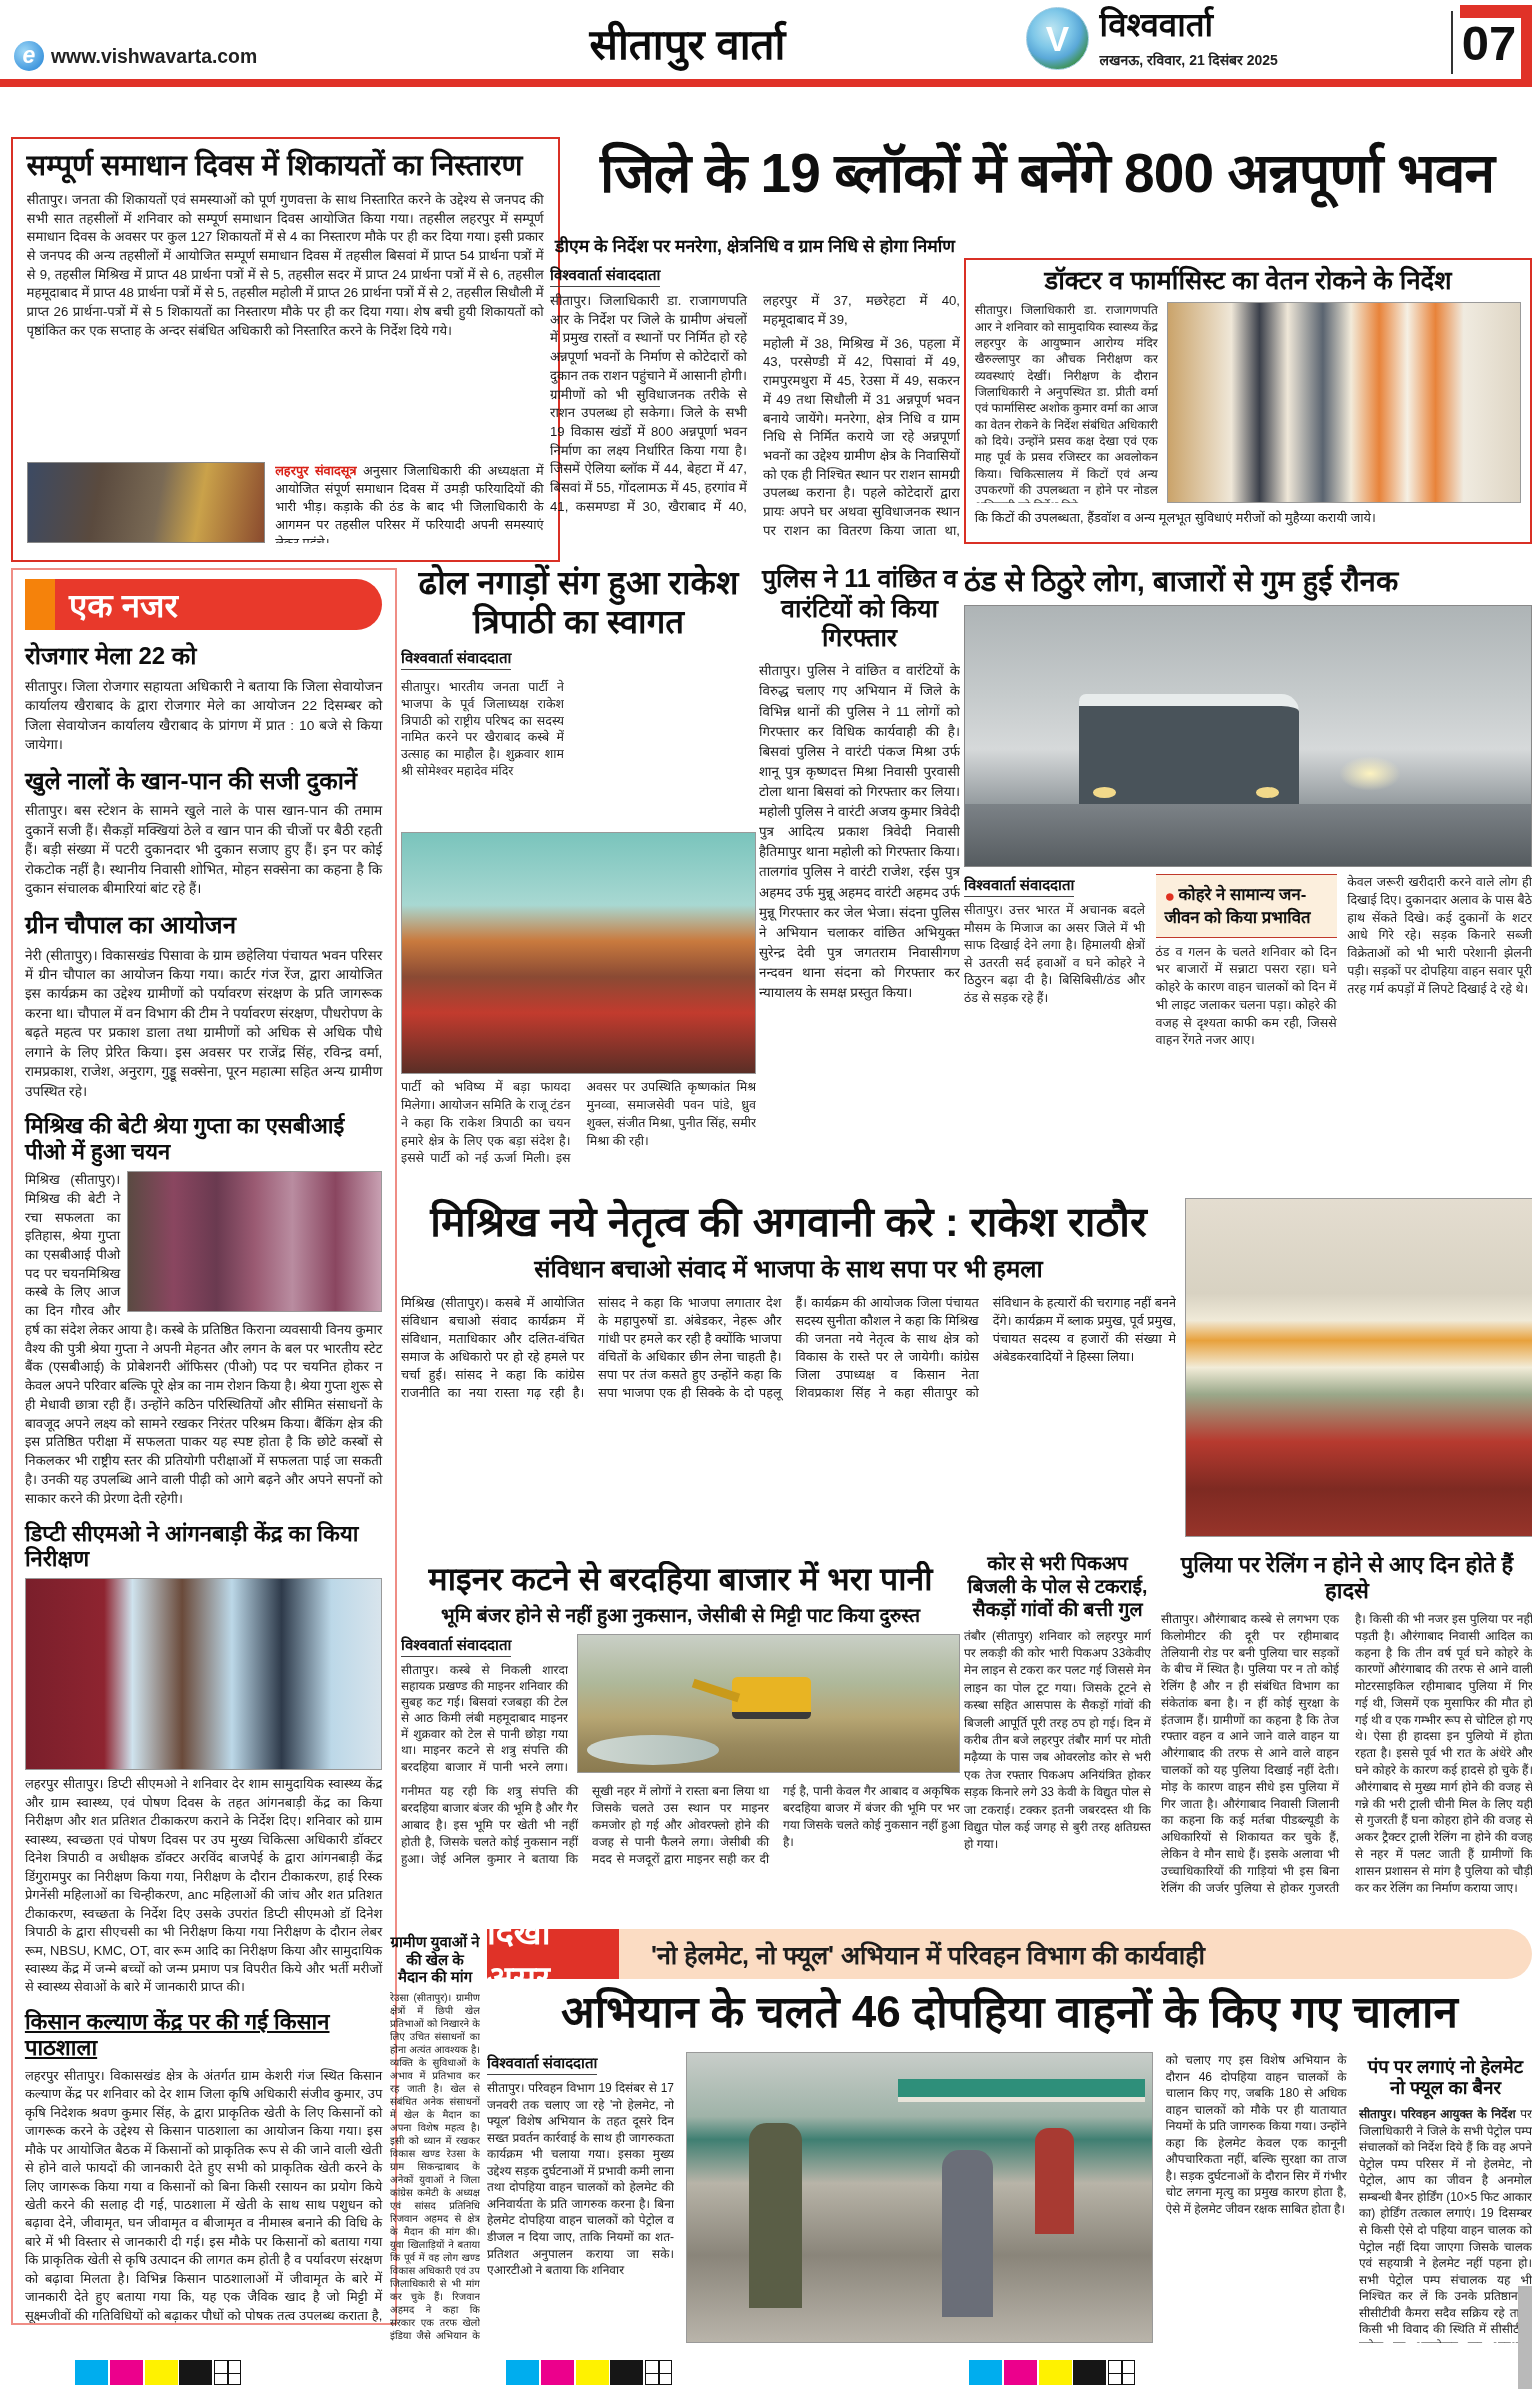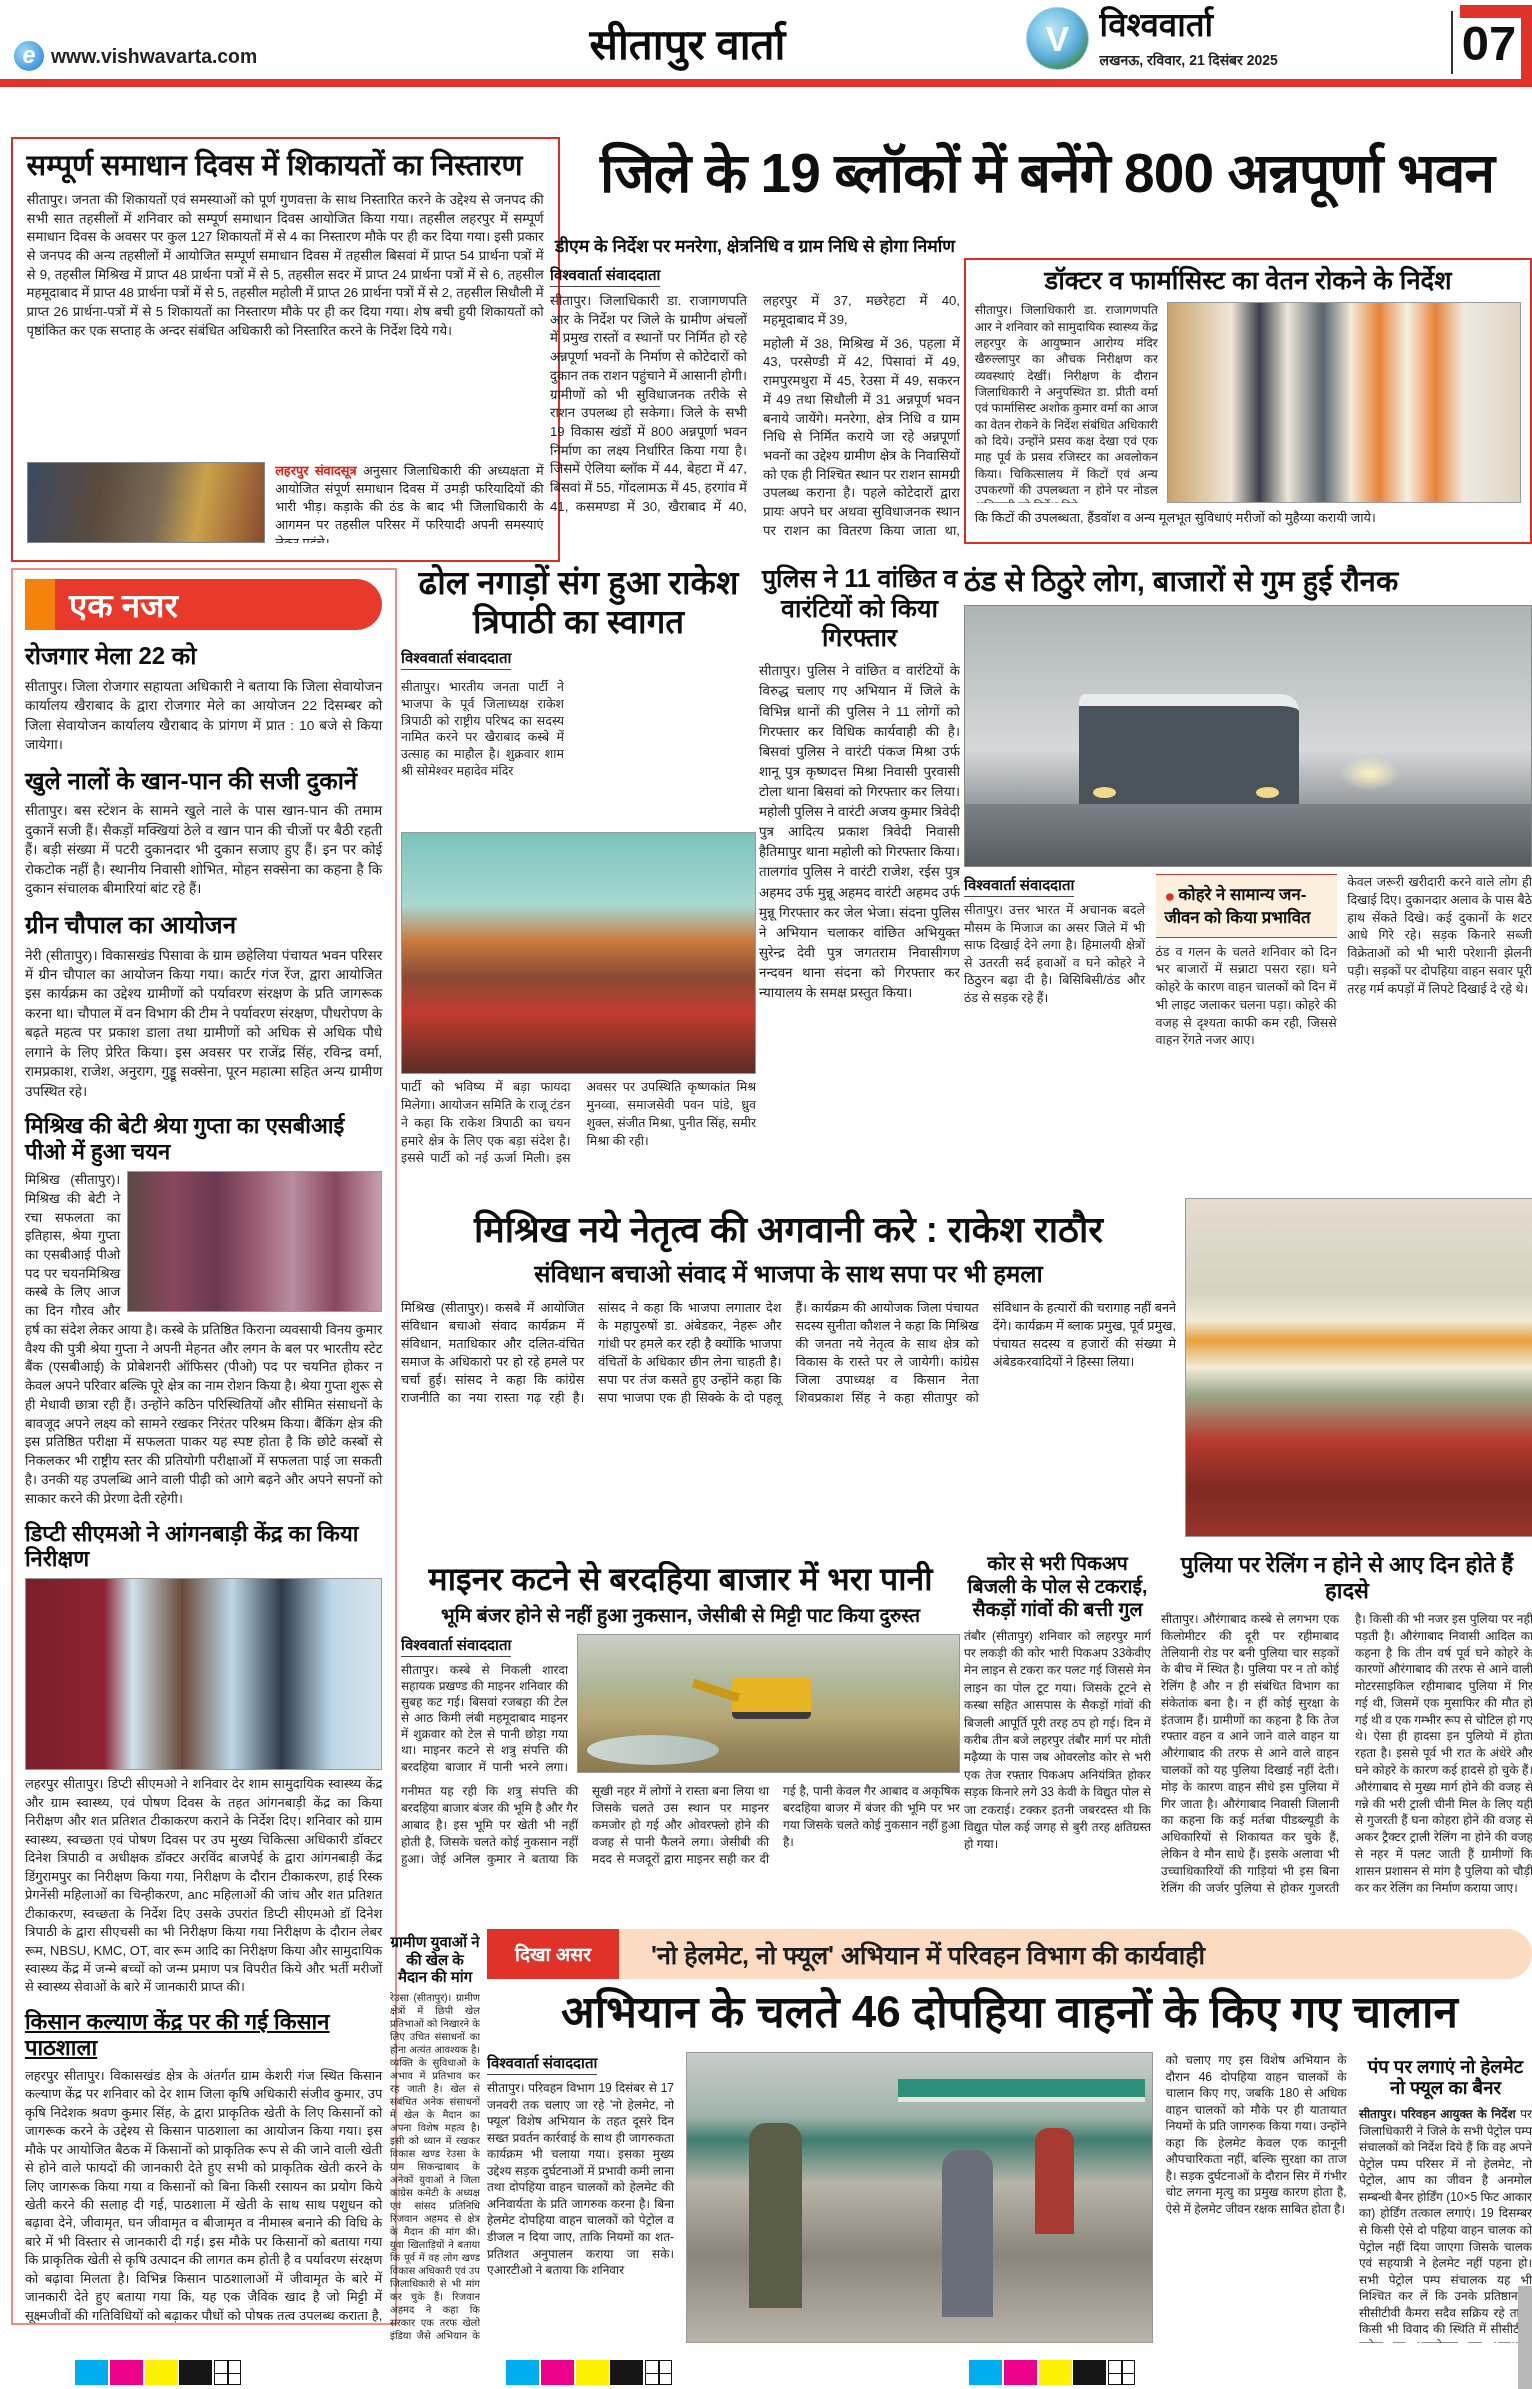--- a/index.html
+++ b/index.html
@@ -151,21 +151,21 @@
         <div class="hibox" style="border-color:#c0392b;">
           <span class="dot">●</span><span class="txt" style="font-size:16.7px;">कोहरे ने सामान्य जन-जीवन को किया प्रभावित</span>
         </div>
         <div class="jt" style="font-size:12.5px;margin-top:5.3px;">ठंड व गलन के चलते शनिवार को दिन भर बाजारों में सन्नाटा पसरा रहा। घने कोहरे के कारण वाहन चालकों को दिन में भी लाइट जलाकर चलना पड़ा। कोहरे की वजह से दृश्यता काफी कम रही, जिससे वाहन रेंगते नजर आए।</div>
       </div>
       <div class="jt clip" style="flex:1;font-size:12.5px;height:308px;">केवल जरूरी खरीदारी करने वाले लोग ही दिखाई दिए। दुकानदार अलाव के पास बैठे हाथ सेंकते दिखे। कई दुकानों के शटर आधे गिरे रहे। सड़क किनारे सब्जी विक्रेताओं को भी भारी परेशानी झेलनी पड़ी। सड़कों पर दोपहिया वाहन सवार पूरी तरह गर्म कपड़ों में लिपटे दिखाई दे रहे थे।</div>
     </div>
   </div>
 
   <div class="abs clip" style="left:401px;top:1198px;width:775px;height:357px;">
-    <div class="hl" style="font-size:36px;text-align:center;margin-top:11px;">मिश्रिख नये नेतृत्व की अगवानी करे : राकेश राठौर</div>
+    <div class="hl" style="font-size:41px;text-align:center;">मिश्रिख नये नेतृत्व की अगवानी करे : राकेश राठौर</div>
     <div class="hl" style="font-size:24px;text-align:center;margin-top:8.8px;">संविधान बचाओ संवाद में भाजपा के साथ सपा पर भी हमला</div>
     <div class="cols4 jt clip" style="height:238px;font-size:12.7px;margin-top:10.6px;">मिश्रिख (सीतापुर)। कसबे में आयोजित संविधान बचाओ संवाद कार्यक्रम में संविधान, मताधिकार और दलित-वंचित समाज के अधिकारो पर हो रहे हमले पर चर्चा हुई। सांसद ने कहा कि कांग्रेस राजनीति का नया रास्ता गढ़ रही है। सांसद ने कहा कि भाजपा लगातार देश के महापुरुषों डा. अंबेडकर, नेहरू और गांधी पर हमले कर रही है क्योंकि भाजपा वंचितों के अधिकार छीन लेना चाहती है। सपा पर तंज कसते हुए उन्होंने कहा कि सपा भाजपा एक ही सिक्के के दो पहलू हैं। कार्यक्रम की आयोजक जिला पंचायत सदस्य सुनीता कौशल ने कहा कि मिश्रिख की जनता नये नेतृत्व के साथ क्षेत्र को विकास के रास्ते पर ले जायेगी। कांग्रेस जिला उपाध्यक्ष व किसान नेता शिवप्रकाश सिंह ने कहा सीतापुर को संविधान के हत्यारों की चरागाह नहीं बनने देंगे। कार्यक्रम में ब्लाक प्रमुख, पूर्व प्रमुख, पंचायत सदस्य व हजारों की संख्या मे अंबेडकरवादियों ने हिस्सा लिया।</div>
   </div>
 
   <div class="abs photo" style="left:1185px;top:1198px;width:348px;height:339px;border:0.9px solid #999;background:linear-gradient(180deg,#e4ddd0 0%,#d8d2c2 28%,#f0ead8 36%,#e8a13c 42%,#f2ecd8 50%,#9aa88a 58%,#b73a2f 72%,#7e2a22 86%,#97342a 100%);"></div>
 
   <div class="abs clip" style="left:401px;top:1561px;width:559px;height:348px;">
     <div class="hl" style="font-size:32px;text-align:center;">माइनर कटने से बरदहिया बाजार में भरा पानी</div>
     <div class="hl" style="font-size:19.4px;text-align:center;margin-top:5.3px;">भूमि बंजर होने से नहीं हुआ नुकसान, जेसीबी से मिट्टी पाट किया दुरुस्त</div>
     <div style="display:flex;gap:8.8px;margin-top:7px;">
@@ -191,21 +191,21 @@
     <div class="hl" style="font-size:22px;text-align:center;">पुलिया पर रेलिंग न होने से आए दिन होते हैं हादसे</div>
     <div class="cols2 jt clip" style="height:308px;font-size:12px;margin-top:7px;line-height:1.4;">सीतापुर। औरंगाबाद कस्बे से लगभग एक किलोमीटर की दूरी पर रहीमाबाद तेलियानी रोड पर बनी पुलिया चार सड़कों के बीच में स्थित है। पुलिया पर न तो कोई रेलिंग है और न ही संबंधित विभाग का संकेतांक बना है। न हीं कोई सुरक्षा के इंतजाम हैं। ग्रामीणों का कहना है कि तेज रफ्तार वहन व आने जाने वाले वाहन या औरंगाबाद की तरफ से आने वाले वाहन चालकों को यह पुलिया दिखाई नहीं देती। मोड़ के कारण वाहन सीधे इस पुलिया में गिर जाता है। औरंगाबाद निवासी जिलानी का कहना कि कई मर्तबा पीडब्ल्यूडी के अधिकारियों से शिकायत कर चुके हैं, लेकिन वे मौन साधे हैं। इसके अलावा भी उच्चाधिकारियों की गाड़ियां भी इस बिना रेलिंग की जर्जर पुलिया से होकर गुजरती है। किसी की भी नजर इस पुलिया पर नहीं पड़ती है। औरंगाबाद निवासी आदिल का कहना है कि तीन वर्ष पूर्व घने कोहरे के कारणों औरंगाबाद की तरफ से आने वाली मोटरसाइकिल रहीमाबाद पुलिया में गिर गई थी, जिसमें एक मुसाफिर की मौत हो गई थी व एक गम्भीर रूप से चोटिल हो गए थे। ऐसा ही हादसा इन पुलियो में होता रहता है। इससे पूर्व भी रात के अंधेरे और घने कोहरे के कारण कई हादसे हो चुके हैं। औरंगाबाद से मुख्य मार्ग होने की वजह से गन्ने की भरी ट्राली चीनी मिल के लिए यहीं से गुजरती हैं घना कोहरा होने की वजह से अकर ट्रैक्टर ट्राली रेलिंग ना होने की वजह से नहर में पलट जाती हैं ग्रामीणों कि शासन प्रशासन से मांग है पुलिया को चौड़ी कर कर रेलिंग का निर्माण कराया जाए।</div>
   </div>
 
   <div class="abs clip" style="left:390px;top:1933px;width:90px;height:410px;">
     <div class="hl" style="font-size:15px;text-align:center;">ग्रामीण युवाओं ने की खेल के मैदान की मांग</div>
     <div class="jt" style="font-size:10px;margin-top:5.3px;line-height:1.3;">रेउसा (सीतापुर)। ग्रामीण क्षेत्रों में छिपी खेल प्रतिभाओं को निखारने के लिए उचित संसाधनों का होना अत्यंत आवश्यक है। व्यक्ति के सुविधाओं के अभाव में प्रतिभाव कर रह जाती है। खेल से संबंधित अनेक संसाधनों में खेल के मैदान का अपना विशेष महत्व है। इसी को ध्यान में रखकर विकास खण्ड रेउसा के ग्राम सिकन्द्राबाद के अनेकों युवाओं ने जिला कांग्रेस कमेटी के अध्यक्ष एवं सांसद प्रतिनिधि रिजवान अहमद से क्षेत्र के मैदान की मांग की। युवा खिलाड़ियों ने बताया कि पूर्व में वह लोग खण्ड विकास अधिकारी एवं उप जिलाधिकारी से भी मांग कर चुके हैं। रिजवान अहमद ने कहा कि सरकार एक तरफ खेलो इंडिया जैसे अभियान के जरिए खेलों को बढ़ावा देने की बात करती है।</div>
   </div>
 
   <div class="abs" style="left:487px;top:1929px;width:1045px;height:50px;display:flex;background:#fbdcc3;border-radius:0 25px 25px 0;">
-    <div style="width:132px;background:#e03228;color:#fff;font-weight:bold;font-size:19px;display:flex;align-items:center;justify-content:center;">दिखा असर</div>
+    <div style="width:132px;background:#e03228;color:#fff;font-weight:bold;font-size:34px;display:flex;align-items:center;justify-content:center;">दिखा असर</div>
     <div style="flex:1;display:flex;align-items:center;font-size:25px;font-weight:bold;color:#1d1d1d;padding-left:32px;">'नो हेलमेट, नो फ्यूल' अभियान में परिवहन विभाग की कार्यवाही</div>
   </div>
 
   <div class="abs hl clip" style="left:487px;top:1986px;width:1045px;height:56px;font-size:44px;text-align:center;">अभियान के चलते 46 दोपहिया वाहनों के किए गए चालान</div>
 
   <div class="abs" style="left:487px;top:2052px;width:1045px;height:291px;display:flex;gap:12.3px;">
     <div class="clip" style="width:187px;height:291px;">
       <span class="byline">विश्ववार्ता संवाददाता</span>
       <div class="jt" style="font-size:12px;line-height:1.38;">सीतापुर। परिवहन विभाग 19 दिसंबर से 17 जनवरी तक चलाए जा रहे 'नो हेलमेट, नो फ्यूल' विशेष अभियान के तहत दूसरे दिन सख्त प्रवर्तन कार्रवाई के साथ ही जागरुकता कार्यक्रम भी चलाया गया। इसका मुख्य उद्देश्य सड़क दुर्घटनाओं में प्रभावी कमी लाना तथा दोपहिया वाहन चालकों को हेलमेट की अनिवार्यता के प्रति जागरुक करना है। बिना हेलमेट दोपहिया वाहन चालकों को पेट्रोल व डीजल न दिया जाए, ताकि नियमों का शत-प्रतिशत अनुपालन कराया जा सके। एआरटीओ ने बताया कि शनिवार</div>
     </div>

